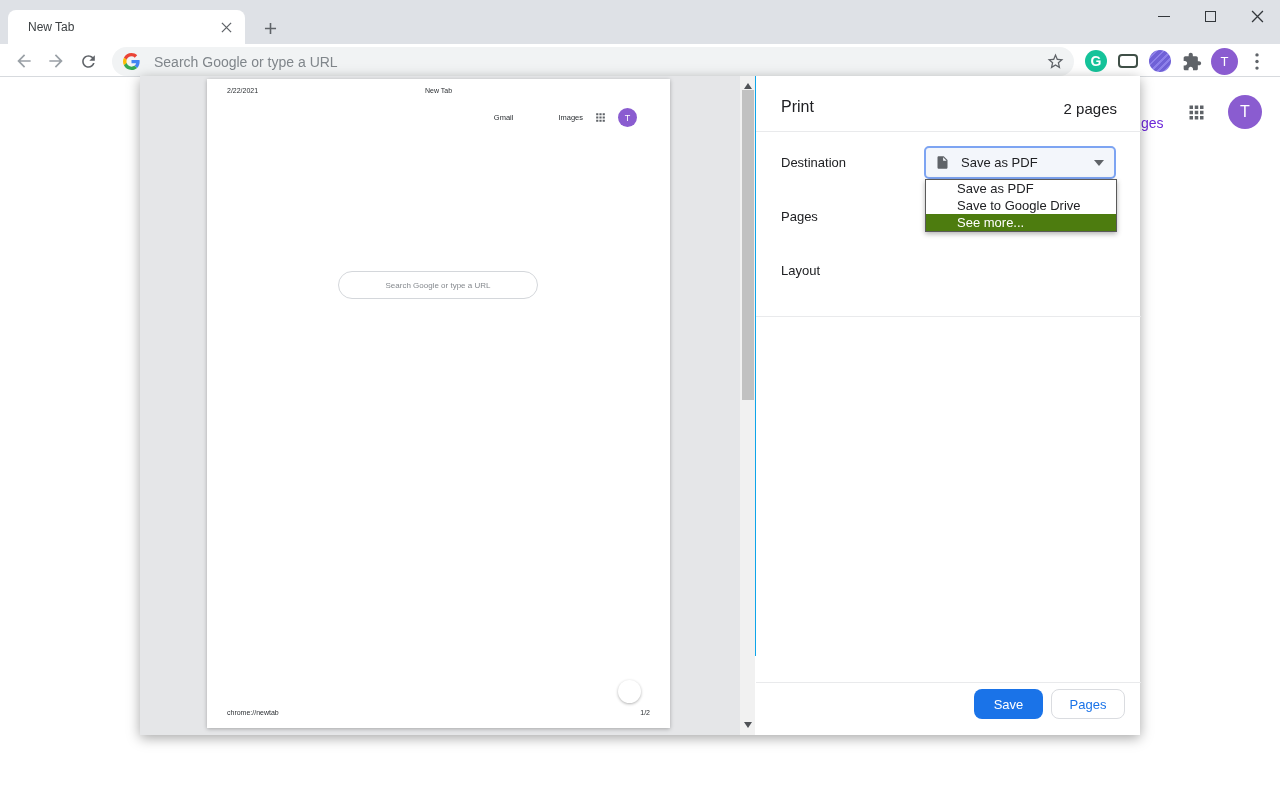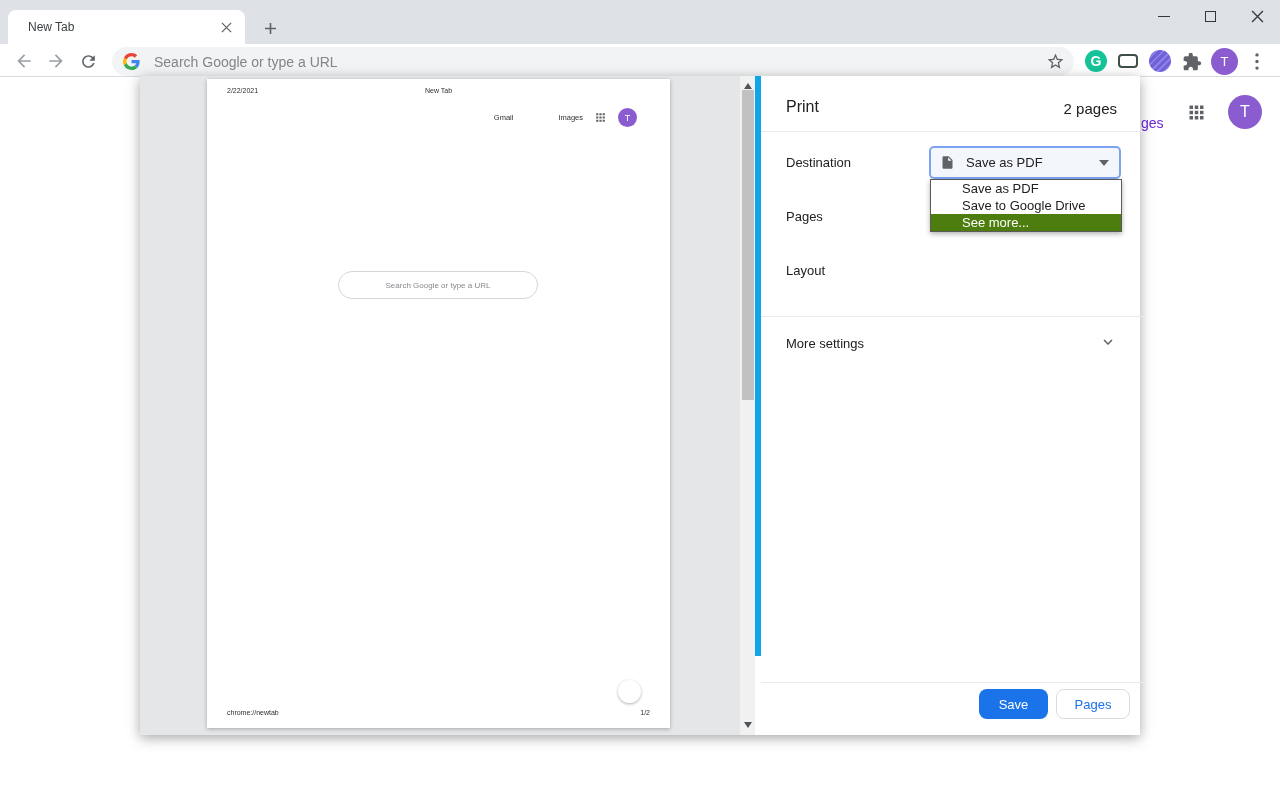--- a/index.html
+++ b/index.html
@@ -70,21 +70,21 @@
   .sheet-ftr-url { left:20px; top:630px; font-size:7px; color:#2b2f33; }
   .sheet-ftr-page { right:20px; top:630px; font-size:7px; color:#2b2f33; }
 
   .pv-scrollbar { left:600px; top:0; width:15px; height:659px; background:#f1f1f1; }
   .pv-thumb { left:1.5px; top:14px; width:12px; height:310px; background:#c1c1c1; }
   .arr-up { left:3.5px; top:7px; width:0; height:0; border-left:4px solid transparent;
             border-right:4px solid transparent; border-bottom:6px solid #505357; }
   .arr-down { left:3.5px; top:646px; width:0; height:0; border-left:4px solid transparent;
               border-right:4px solid transparent; border-top:6px solid #505357; }
 
-  .pane { left:615px; top:0; width:385px; height:580px; background:#fff; border-left:6px solid #0ea5e9; }
+  .pane { left:615px; top:0; width:385px; height:580px; background:#fff; border-left:1px solid #0ea5e9; }
   .pane-title { left:25px; top:22px; font-size:16px; color:#202124; }
   .pane-count { right:23px; top:24px; font-size:15px; font-weight:500; color:#202124; }
   .divider { left:0; width:385px; height:1px; background:#e9eaec; }
   .row-label { left:25px; font-size:13px; color:#202124; }
 
   .dest-select { left:168px; top:70px; width:192px; height:33px; background:#f3f6fb; border:2px solid #7da4f2;
                  border-radius:5px; display:flex; align-items:center; padding-left:9px; }
   .dest-select-text { margin-left:11px; font-size:13px; color:#202124; }
   .caret { position:absolute; right:10px; top:50%; margin-top:-2.5px; width:0; height:0;
            border-left:5px solid transparent; border-right:5px solid transparent; border-top:6px solid #5f6368; }
@@ -250,26 +250,20 @@
         <div class="option">Save as PDF</div>
         <div class="option">Save to Google Drive</div>
         <div class="option selected">See more...</div>
       </div>
 
       <span class="abs row-label" style="top:133px">Pages</span>
 
       <span class="abs row-label" style="top:187px">Layout</span>
 
       <div class="abs divider" style="top:240px"></div>
-      <div class="abs more-row">
-        <span class="abs more-label">More settings</span>
-        <svg class="abs more-chevron" width="18" height="18" viewBox="0 0 24 24">
-            <path fill="#5f6368" d="M7.41 8.59L12 13.17l4.59-4.58L18 10l-6 6-6-6 1.41-1.41z"></path>
-          </svg>
-      </div>
 
       <div class="abs divider" style="top:606px"></div>
       <div class="abs btn btn-save">Save</div>
       <div class="abs btn btn-cancel">Pages</div>
     </div>
   </div>
 
 </div>
 
 </body></html>

